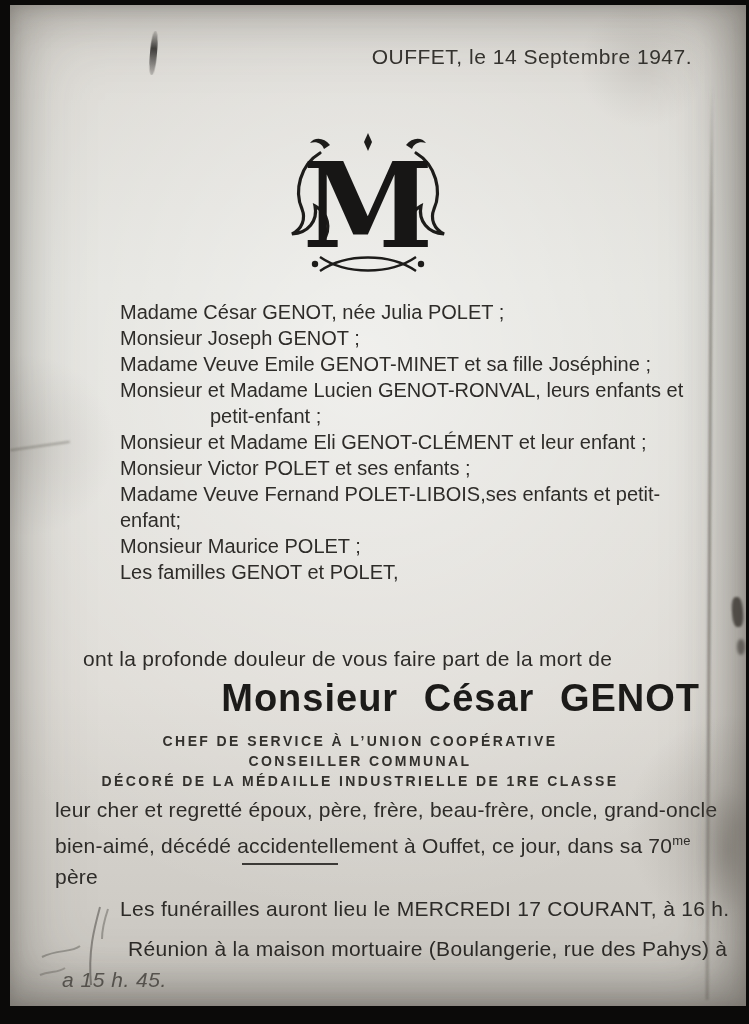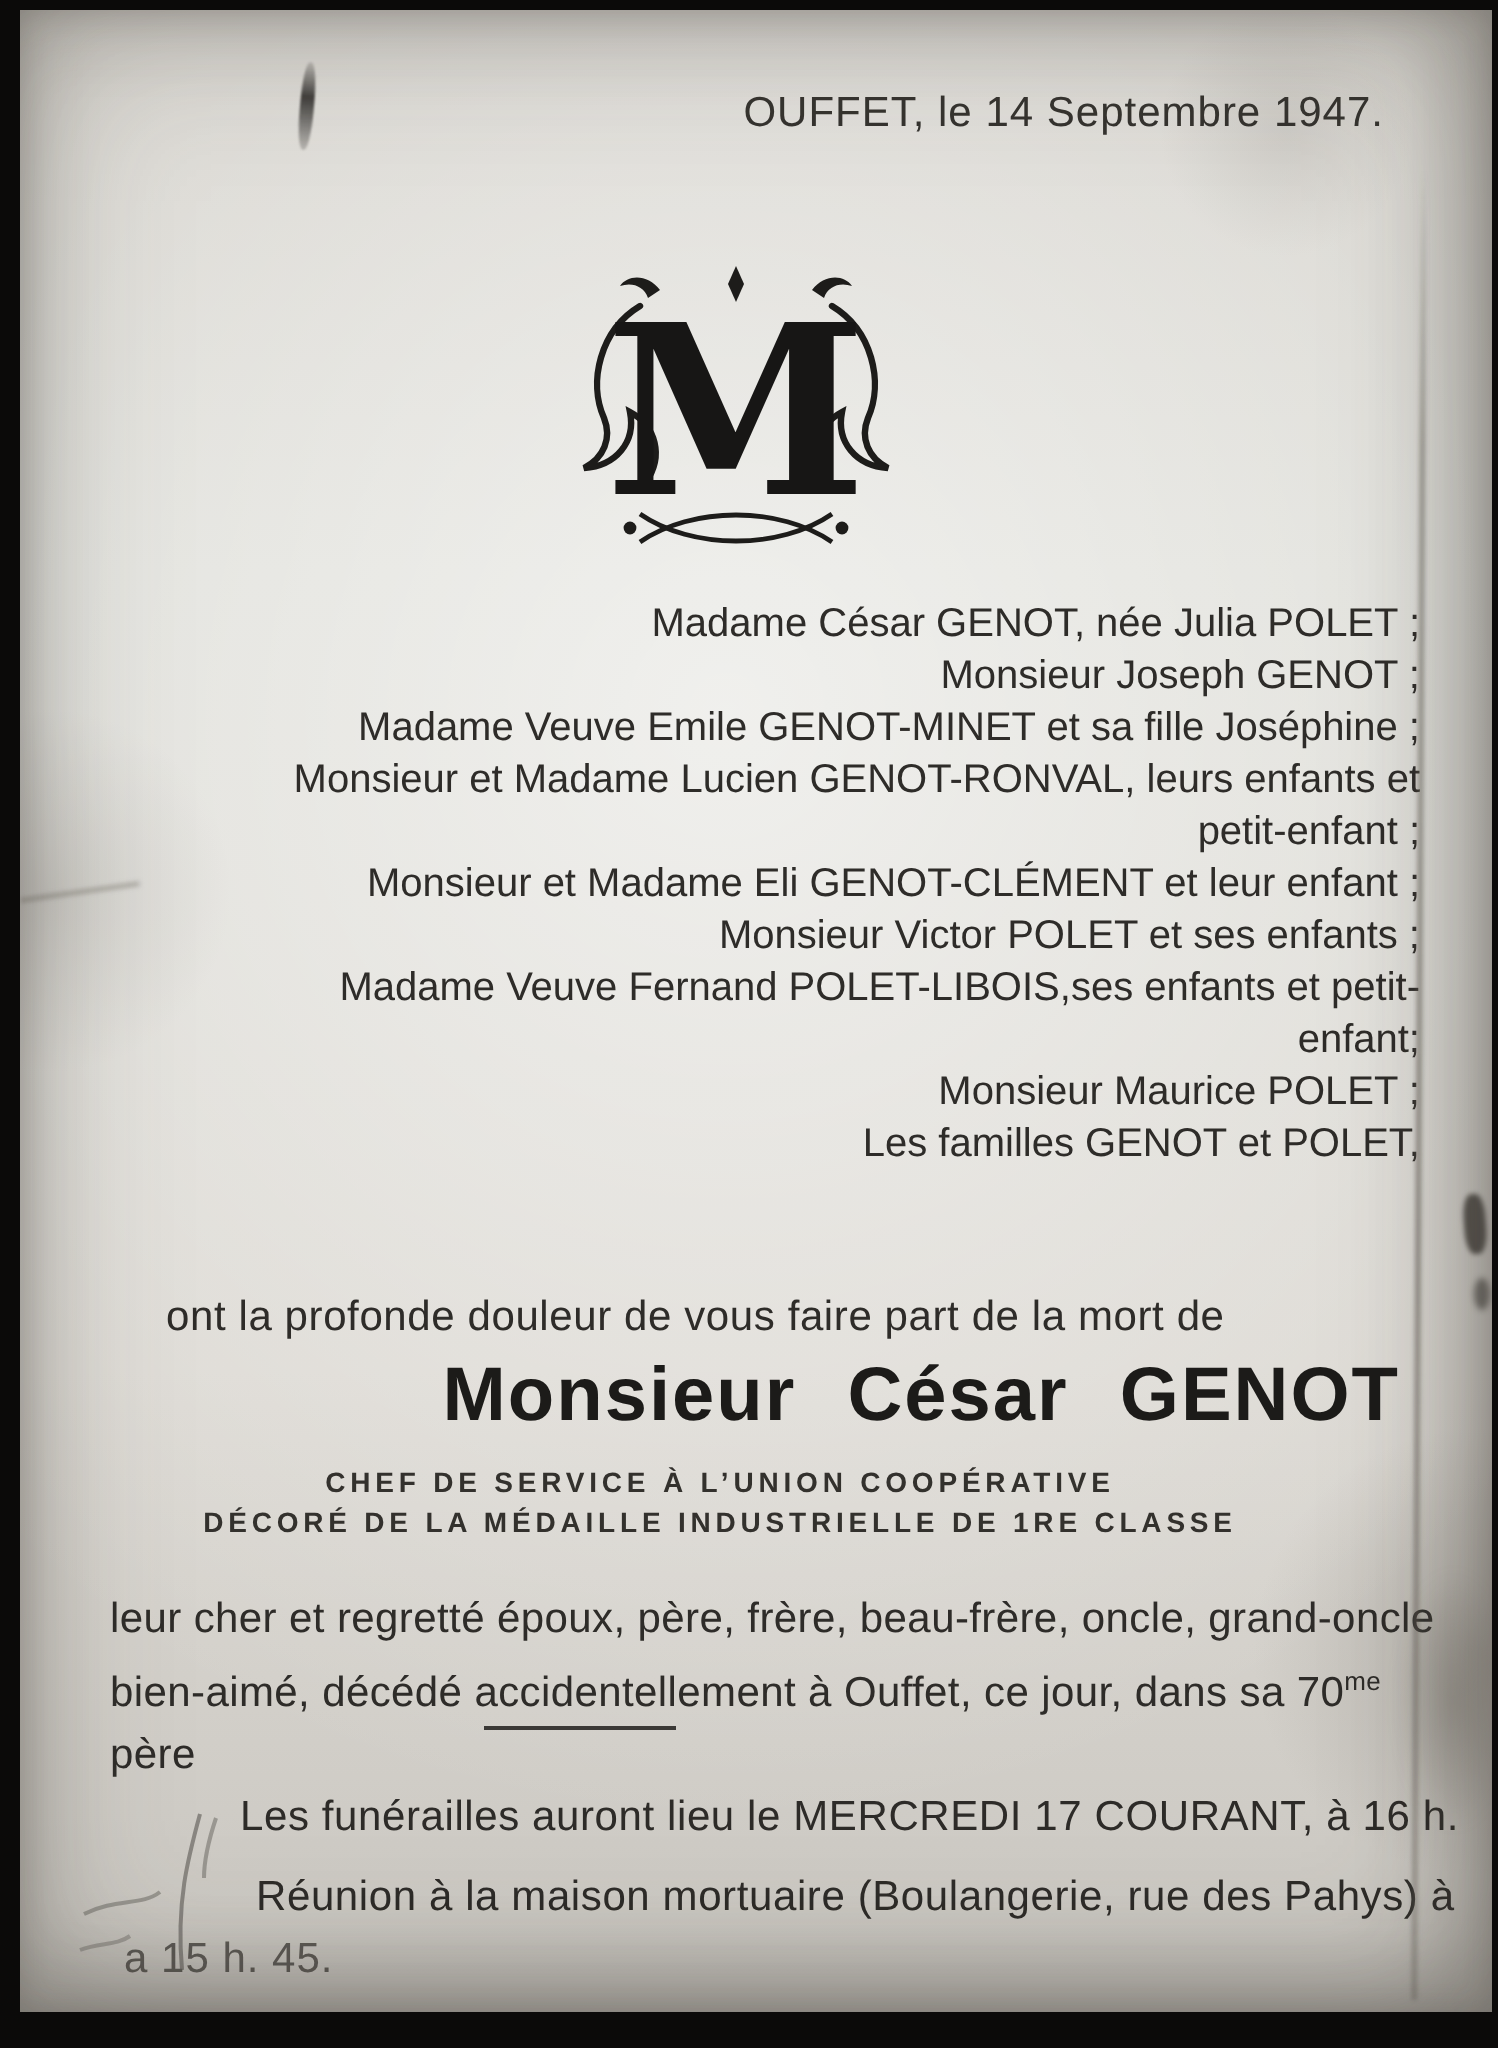--- a/index.html
+++ b/index.html
@@ -40,21 +40,20 @@
 
   .monogram {
     position: absolute; left: 276px; top: 126px;
     width: 164px; height: 156px;
   }
 
   .family-list {
     position: absolute; left: 110px; top: 294px; width: 590px;
     font-size: 20px; line-height: 26px;
     color: #2e2c29;
-    text-align: right;
   }
   .fam .wrap2 { display: inline-block; margin-left: 90px; }
 
   .intro {
     position: absolute; left: 52px; top: 642px; width: 660px;
     font-size: 21px; color: #2e2c29; letter-spacing: .3px; margin-left: 21px;
   }
 
   .deceased-name {
     position: absolute; left: 10px; top: 672px; width: 680px;
@@ -80,21 +79,21 @@
   .eulogy sup { font-size: 13px; vertical-align: super; }
 
   .divider {
     position: absolute; left: 232px; top: 858px;
     width: 96px; height: 2px;
     background: #3b3936;
   }
 
   .funeral-1 { position: absolute; left: 110px; top: 892px; font-size: 21px; color: #2d2b28; letter-spacing: .3px; }
   .funeral-2 { position: absolute; left: 118px; top: 932px; font-size: 21px; color: #2d2b28; letter-spacing: .3px; }
-  .funeral-3 { position: absolute; left: 52px;  top: 963px; font-size: 21px; color: #5d5a55; letter-spacing: .5px; }
+  .funeral-3 { position: absolute; left: 52px;  top: 963px; font-size: 21px; color: #5d5a55; letter-spacing: .5px; font-style: italic; }
 
   
   .smudge-top {
     position: absolute; left: 140px; top: 26px; width: 7px; height: 44px;
     background: linear-gradient(180deg, rgba(30,28,26,.15), rgba(25,23,21,.8) 40%, rgba(30,28,26,.2));
     border-radius: 45%;
     transform: rotate(5deg);
     filter: blur(.6px);
   }
   .crease-right {
@@ -164,20 +163,21 @@
     <div class="fam"><span>Monsieur Maurice POLET ;</span></div>
     <div class="fam"><span>Les familles GENOT et POLET,</span></div>
   </div>
 
   <div class="intro">ont la profonde douleur de vous faire part de la mort de</div>
 
   <div class="deceased-name">Monsieur César GENOT</div>
 
   <div class="titles">
     <div>CHEF DE SERVICE À L’UNION COOPÉRATIVE</div>
+    <div>CONSEILLER COMMUNAL</div>
     <div>DÉCORÉ DE LA MÉDAILLE INDUSTRIELLE DE 1RE CLASSE</div>
   </div>
 
   <div class="eulogy">
     <span>leur cher et regretté époux, père, frère, beau-frère, oncle, grand-oncle</span><br>
     <span>bien-aimé, décédé accidentellement à Ouffet, ce jour, dans sa 70</span><sup>me</sup><span> père</span>
   </div>
 
   <div class="divider"></div>
 

